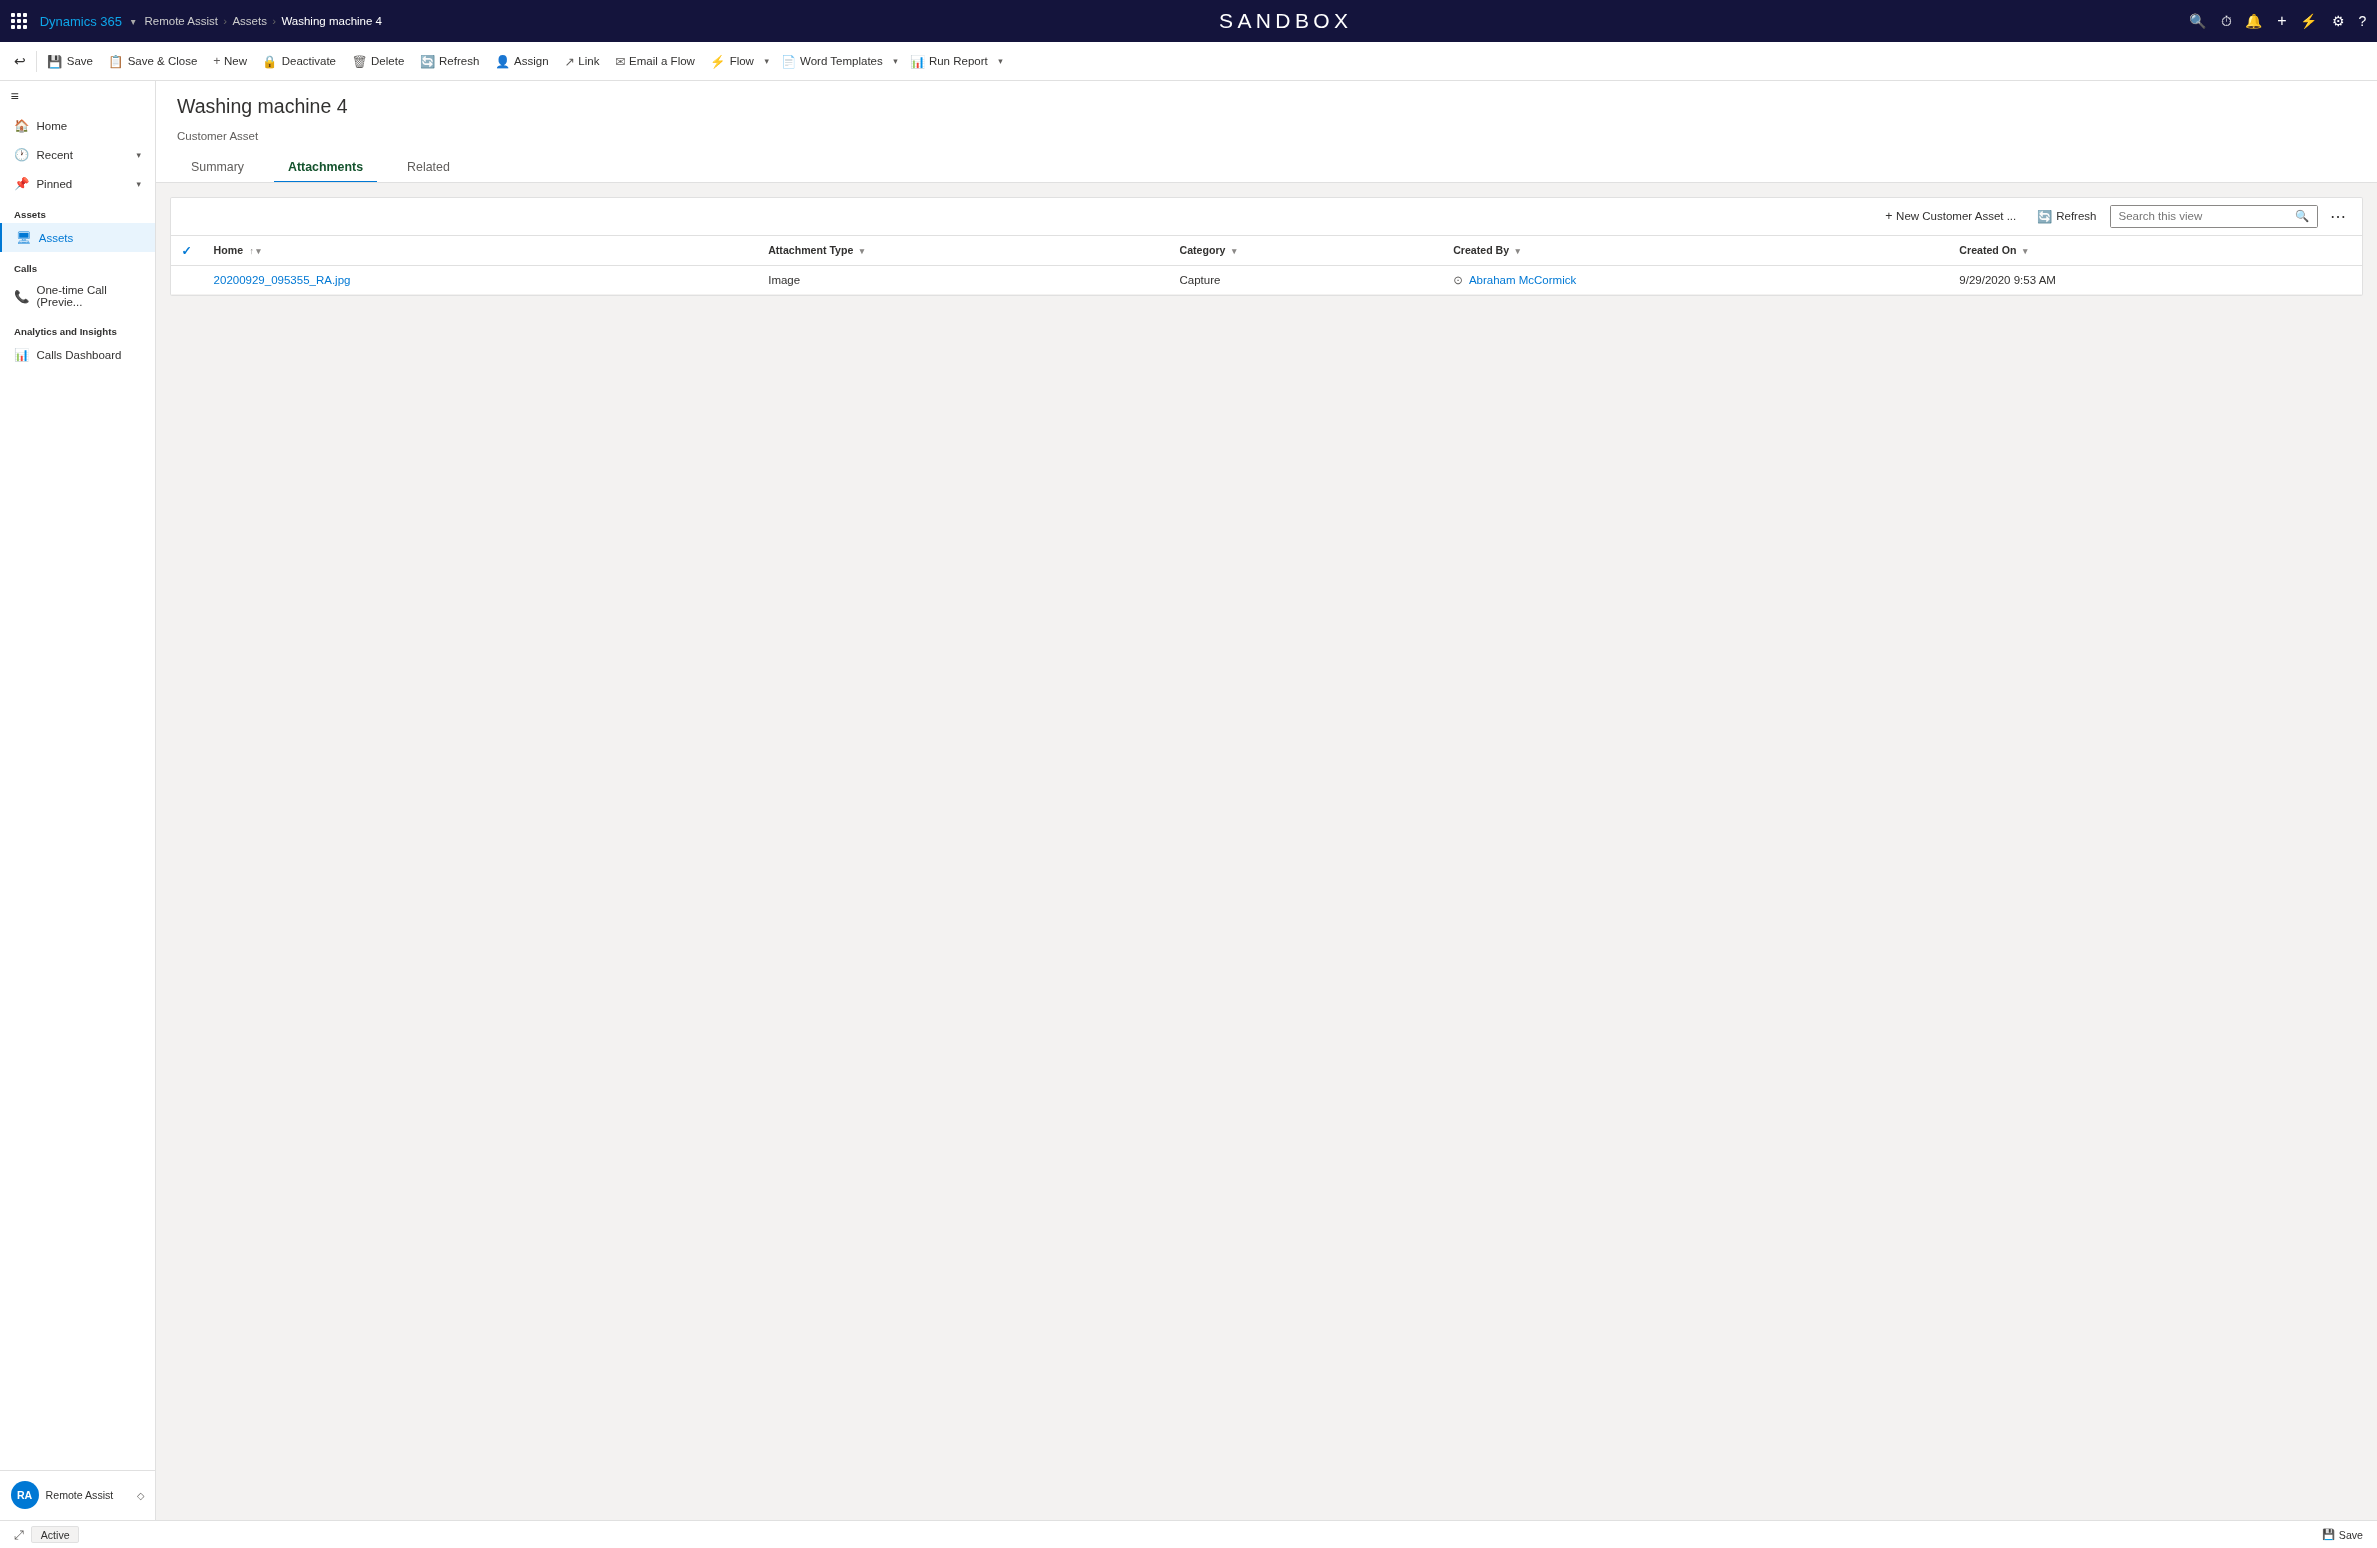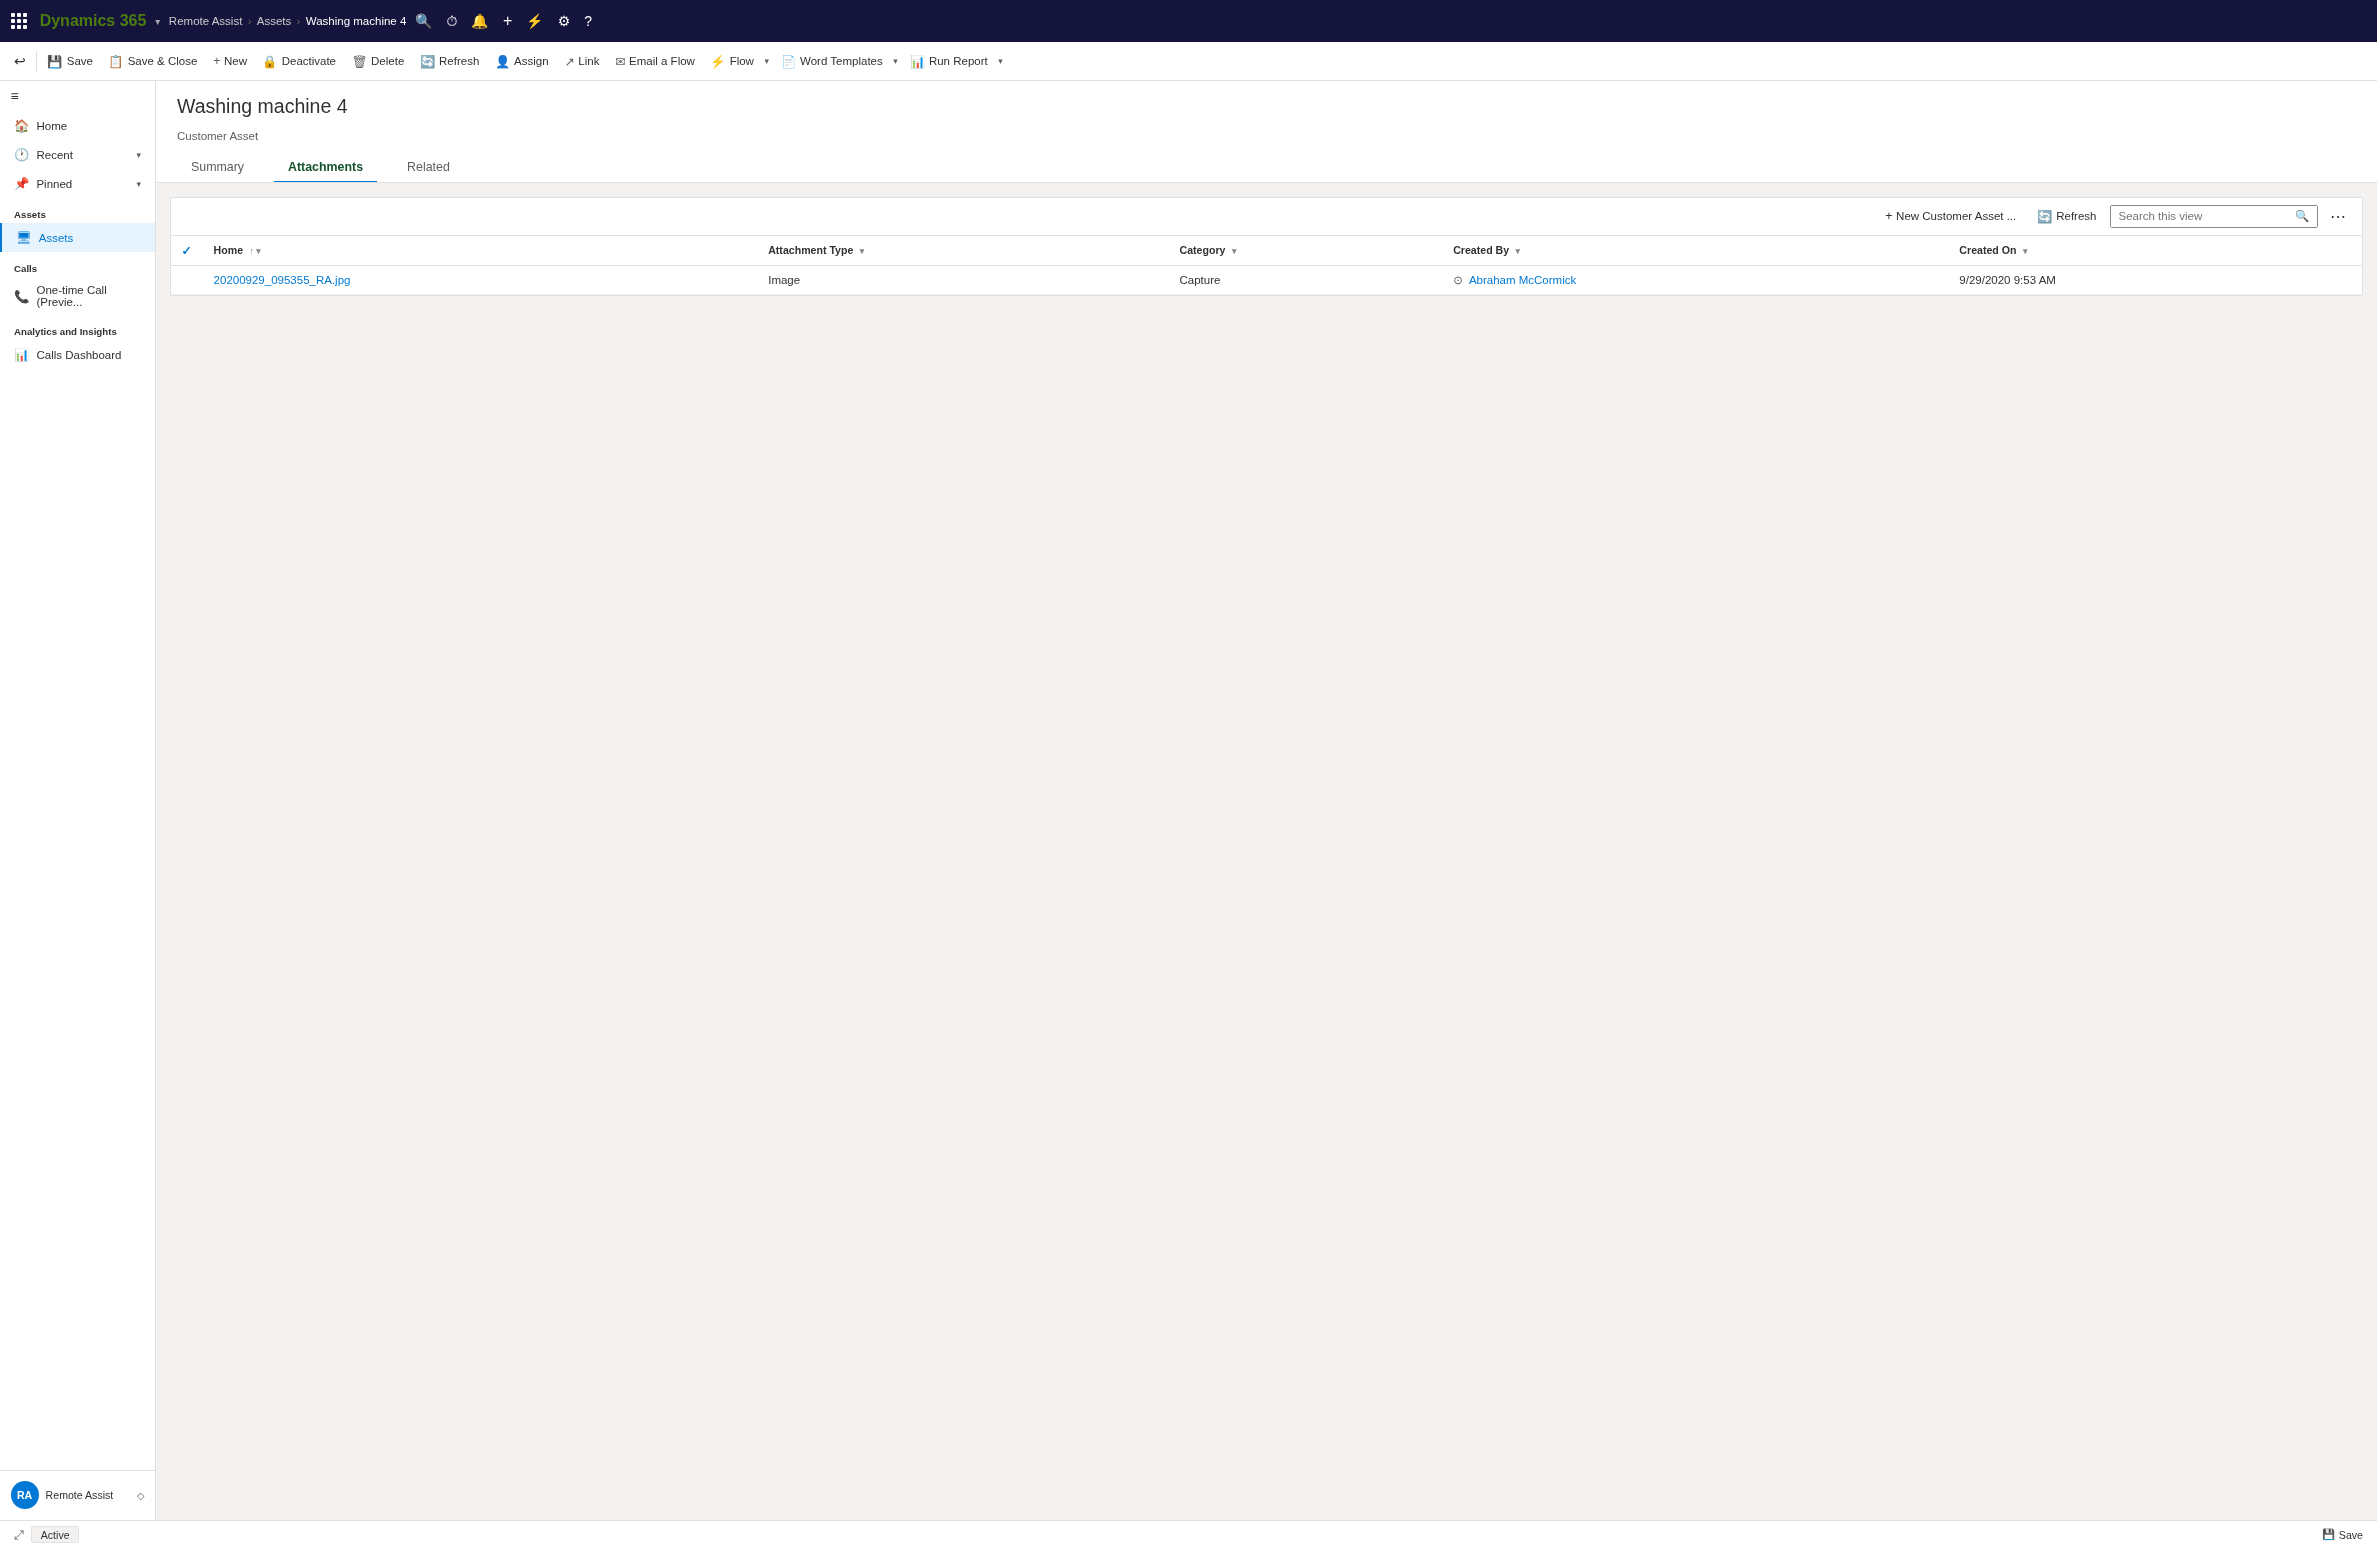--- a/index.html
+++ b/index.html
@@ -260,28 +260,31 @@
     <div style="width:4.4px;height:4.4px;background:white;border-radius:0.9px;"></div>
     <div style="width:4.4px;height:4.4px;background:white;border-radius:0.9px;"></div>
     <div style="width:4.4px;height:4.4px;background:white;border-radius:0.9px;"></div>
     <div style="width:4.4px;height:4.4px;background:white;border-radius:0.9px;"></div>
     <div style="width:4.4px;height:4.4px;background:white;border-radius:0.9px;"></div>
     <div style="width:4.4px;height:4.4px;background:white;border-radius:0.9px;"></div>
     <div style="width:4.4px;height:4.4px;background:white;border-radius:0.9px;"></div>
     <div style="width:4.4px;height:4.4px;background:white;border-radius:0.9px;"></div>
     <div style="width:4.4px;height:4.4px;background:white;border-radius:0.9px;"></div>
   </div>
-  <span style="color:#4d7c0f;font-size:16px;cursor:pointer;font-weight:bold;">Dynamics 365</span>
+  <span style="color:#0ea5e9;font-size:13px;cursor:pointer;">Dynamics 365</span>
   <span style="color:#aaa;font-size:9.7px;cursor:pointer;">▾</span>
   <div style="display:flex;align-items:center;gap:5.3px;font-size:11.5px;">
     <a style="color:#ccc;text-decoration:none;" href="#">Remote Assist</a>
     <span style="color:#666;">›</span>
     <a style="color:#ccc;text-decoration:none;" href="#">Assets</a>
     <span style="color:#666;">›</span>
     <span style="color:white;">Washing machine 4</span>
+  </div>
+  <div style="flex:1;display:flex;justify-content:center;">
+    <span style="color:white;font-size:21px;font-weight:300;letter-spacing:4.4px;">SANDBOX</span>
   </div>
   <div style="display:flex;align-items:center;gap:14px;">
     <button style="background:none;border:none;color:white;font-size:14px;cursor:pointer;">🔍</button>
     <button style="background:none;border:none;color:white;font-size:14px;cursor:pointer;">⏱</button>
     <button style="background:none;border:none;color:white;font-size:14px;cursor:pointer;">🔔</button>
     <button style="background:none;border:none;color:white;font-size:16px;cursor:pointer;font-weight:300;">+</button>
     <button style="background:none;border:none;color:white;font-size:14px;cursor:pointer;">⚡</button>
     <button style="background:none;border:none;color:white;font-size:14px;cursor:pointer;">⚙</button>
     <button style="background:none;border:none;color:white;font-size:14px;cursor:pointer;">?</button>
   </div>

